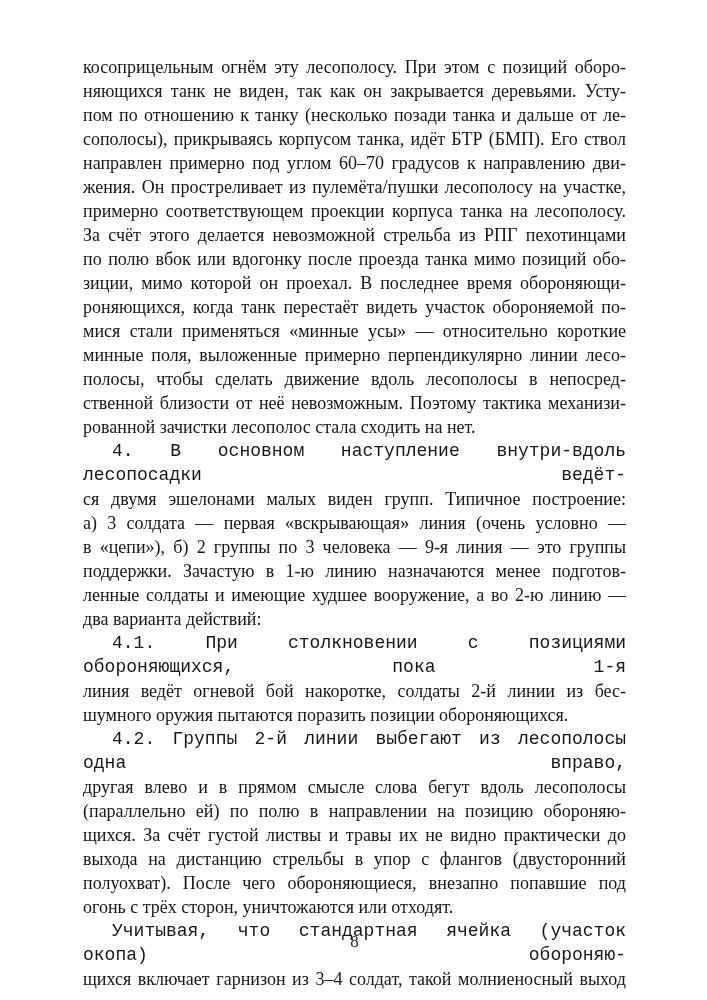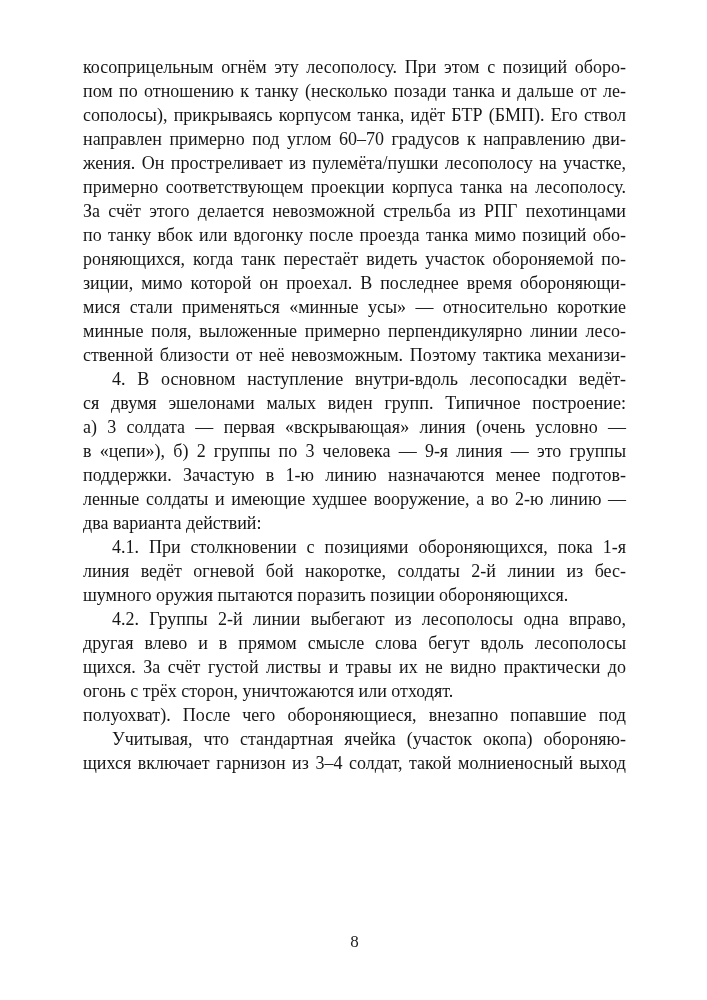--- a/index.html
+++ b/index.html
@@ -28,62 +28,68 @@
   }
   .line {
     text-align: justify;
     text-align-last: justify;
   }
   .line.para-end {
     text-align-last: left;
   }
   .line.indent {
     text-indent: 29px;
+    font-family: Liberation Mono, monospace;
   }
   .page-number {
     position: absolute;
     left: 83px;
     top: 930px;
     width: 543px;
     text-align: center;
     font-size: 17px;
     line-height: 24px;
     color: #222222;
   }
 </style>
 </head>
 <body>
 
 <div class="scan-page">
   <div class="text-block">
       <div class="line">косоприцельным огнём эту лесополосу. При этом с позиций оборо-</div>
+      <div class="line">няющихся танк не виден, так как он закрывается деревьями. Усту-</div>
       <div class="line">пом по отношению к танку (несколько позади танка и дальше от ле-</div>
       <div class="line">сополосы), прикрываясь корпусом танка, идёт БТР (БМП). Его ствол</div>
       <div class="line">направлен примерно под углом 60–70 градусов к направлению дви-</div>
       <div class="line">жения. Он простреливает из пулемёта/пушки лесополосу на участке,</div>
       <div class="line">примерно соответствующем проекции корпуса танка на лесополосу.</div>
       <div class="line">За счёт этого делается невозможной стрельба из РПГ пехотинцами</div>
-      <div class="line">по танку вбок или вдогонку после проезда танка мимо позиций обо-</div>
+      <div class="line">по полю вбок или вдогонку после проезда танка мимо позиций обо-</div>
+      <div class="line">зиции, мимо которой он проехал. В последнее время обороняющи-</div>
       <div class="line">роняющихся, когда танк перестаёт видеть участок обороняемой по-</div>
-      <div class="line">зиции, мимо которой он проехал. В последнее время обороняющи-</div>
       <div class="line">мися стали применяться «минные усы» — относительно короткие</div>
       <div class="line">минные поля, выложенные примерно перпендикулярно линии лесо-</div>
+      <div class="line">полосы, чтобы сделать движение вдоль лесополосы в непосред-</div>
       <div class="line">ственной близости от неё невозможным. Поэтому тактика механизи-</div>
+      <div class="line para-end">рованной зачистки лесополос стала сходить на нет.</div>
       <div class="line indent">4. В основном наступление внутри-вдоль лесопосадки ведёт-</div>
       <div class="line">ся двумя эшелонами малых виден групп. Типичное построение:</div>
       <div class="line">а) 3 солдата — первая «вскрывающая» линия (очень условно —</div>
       <div class="line">в «цепи»), б) 2 группы по 3 человека — 9-я линия — это группы</div>
       <div class="line">поддержки. Зачастую в 1-ю линию назначаются менее подготов-</div>
       <div class="line">ленные солдаты и имеющие худшее вооружение, а во 2-ю линию —</div>
       <div class="line para-end">два варианта действий:</div>
       <div class="line indent">4.1. При столкновении с позициями обороняющихся, пока 1-я</div>
       <div class="line">линия ведёт огневой бой накоротке, солдаты 2-й линии из бес-</div>
       <div class="line para-end">шумного оружия пытаются поразить позиции обороняющихся.</div>
       <div class="line indent">4.2. Группы 2-й линии выбегают из лесополосы одна вправо,</div>
       <div class="line">другая влево и в прямом смысле слова бегут вдоль лесополосы</div>
+      <div class="line">(параллельно ей) по полю в направлении на позицию обороняю-</div>
       <div class="line">щихся. За счёт густой листвы и травы их не видно практически до</div>
+      <div class="line">выхода на дистанцию стрельбы в упор с флангов (двусторонний</div>
+      <div class="line">полуохват). После чего обороняющиеся, внезапно попавшие под</div>
       <div class="line para-end">огонь с трёх сторон, уничтожаются или отходят.</div>
-      <div class="line">полуохват). После чего обороняющиеся, внезапно попавшие под</div>
       <div class="line indent">Учитывая, что стандартная ячейка (участок окопа) обороняю-</div>
       <div class="line">щихся включает гарнизон из 3–4 солдат, такой молниеносный выход</div>
     </div>
   <div class="page-number">8</div>
 </div>
 
 </body></html>

